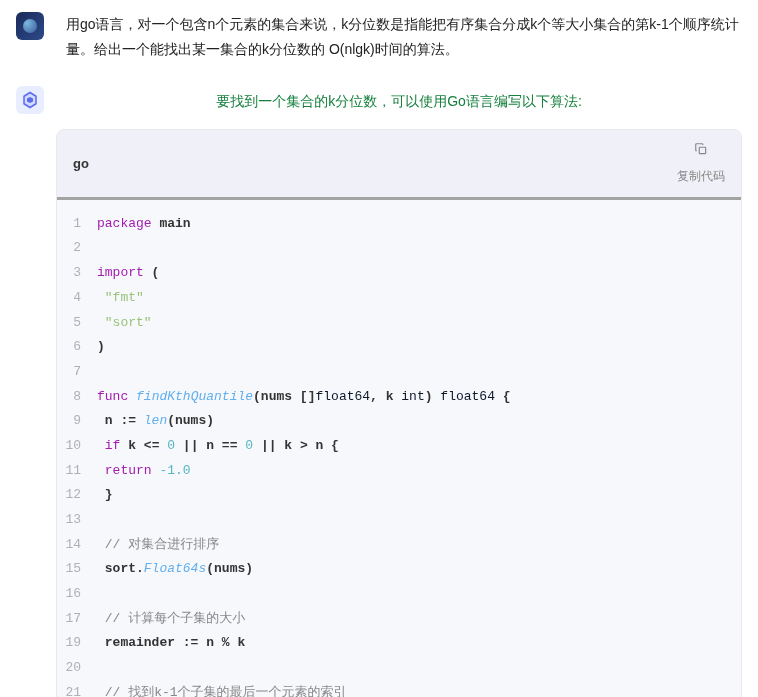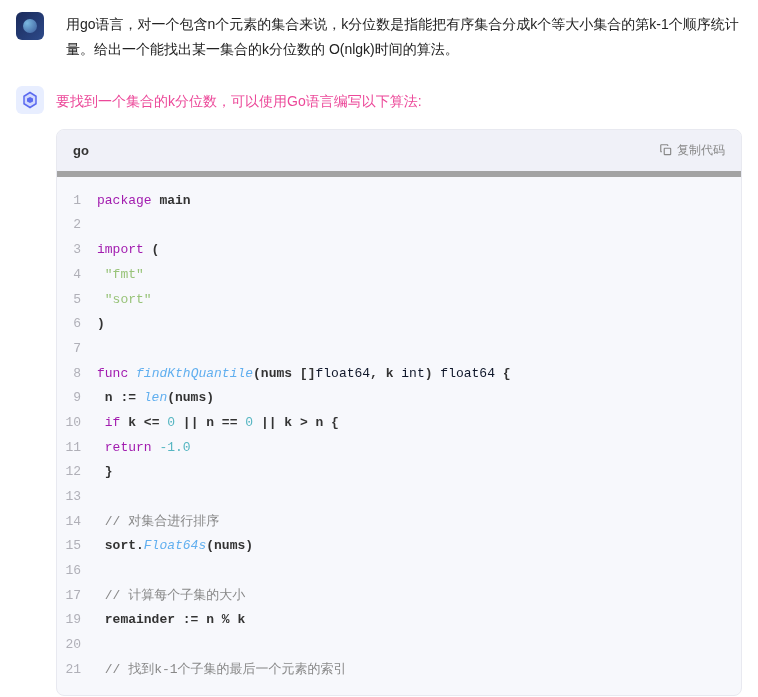--- a/index.html
+++ b/index.html
@@ -34,41 +34,42 @@
       width: 28px; height: 28px;
       border-radius: 6px;
       background: #e8eeff;
       flex-shrink: 0;
       display: flex;
       align-items: center;
       justify-content: center;
     }
     .ai-avatar svg { width: 18px; height: 18px; }
     .ai-content { flex: 1; }
-    .ai-intro { margin: 4px 0 16px 0; line-height: 1.6; color: #ec4899; }
+    .ai-intro { margin: 4px 0 16px 0; line-height: 1.6; color: #15803d; text-align: center; }
     .code-block {
       background: #f7f8fc;
       border: 1px solid #e8e9f0;
       border-radius: 8px;
       overflow: hidden;
     }
     .code-header {
       display: flex;
       justify-content: space-between;
       align-items: center;
       padding: 12px 16px;
       background: #f0f1f8;
-      border-bottom: 6px solid #a3a3a3;
+      border-bottom: 3px solid #a3a3a3;
     }
     .code-lang { font-weight: bold; color: #333; font-size: 13px; }
     .copy-btn {
       background: none; border: none;
-      display: flex; align-items: center; gap: 4px;
+      display: flex; align-items: center; gap: 12px;
       color: #888; font-size: 12px; cursor: pointer;
       font-family: inherit;
+      flex-direction: column;
     }
     .copy-btn svg { width: 14px; height: 14px; }
     .code-body {
       padding: 12px 0;
       font-family: Consolas, "Courier New", monospace;
       font-size: 13px;
       line-height: 1.9;
     }
     .code-line { display: flex; }
     .line-num {

